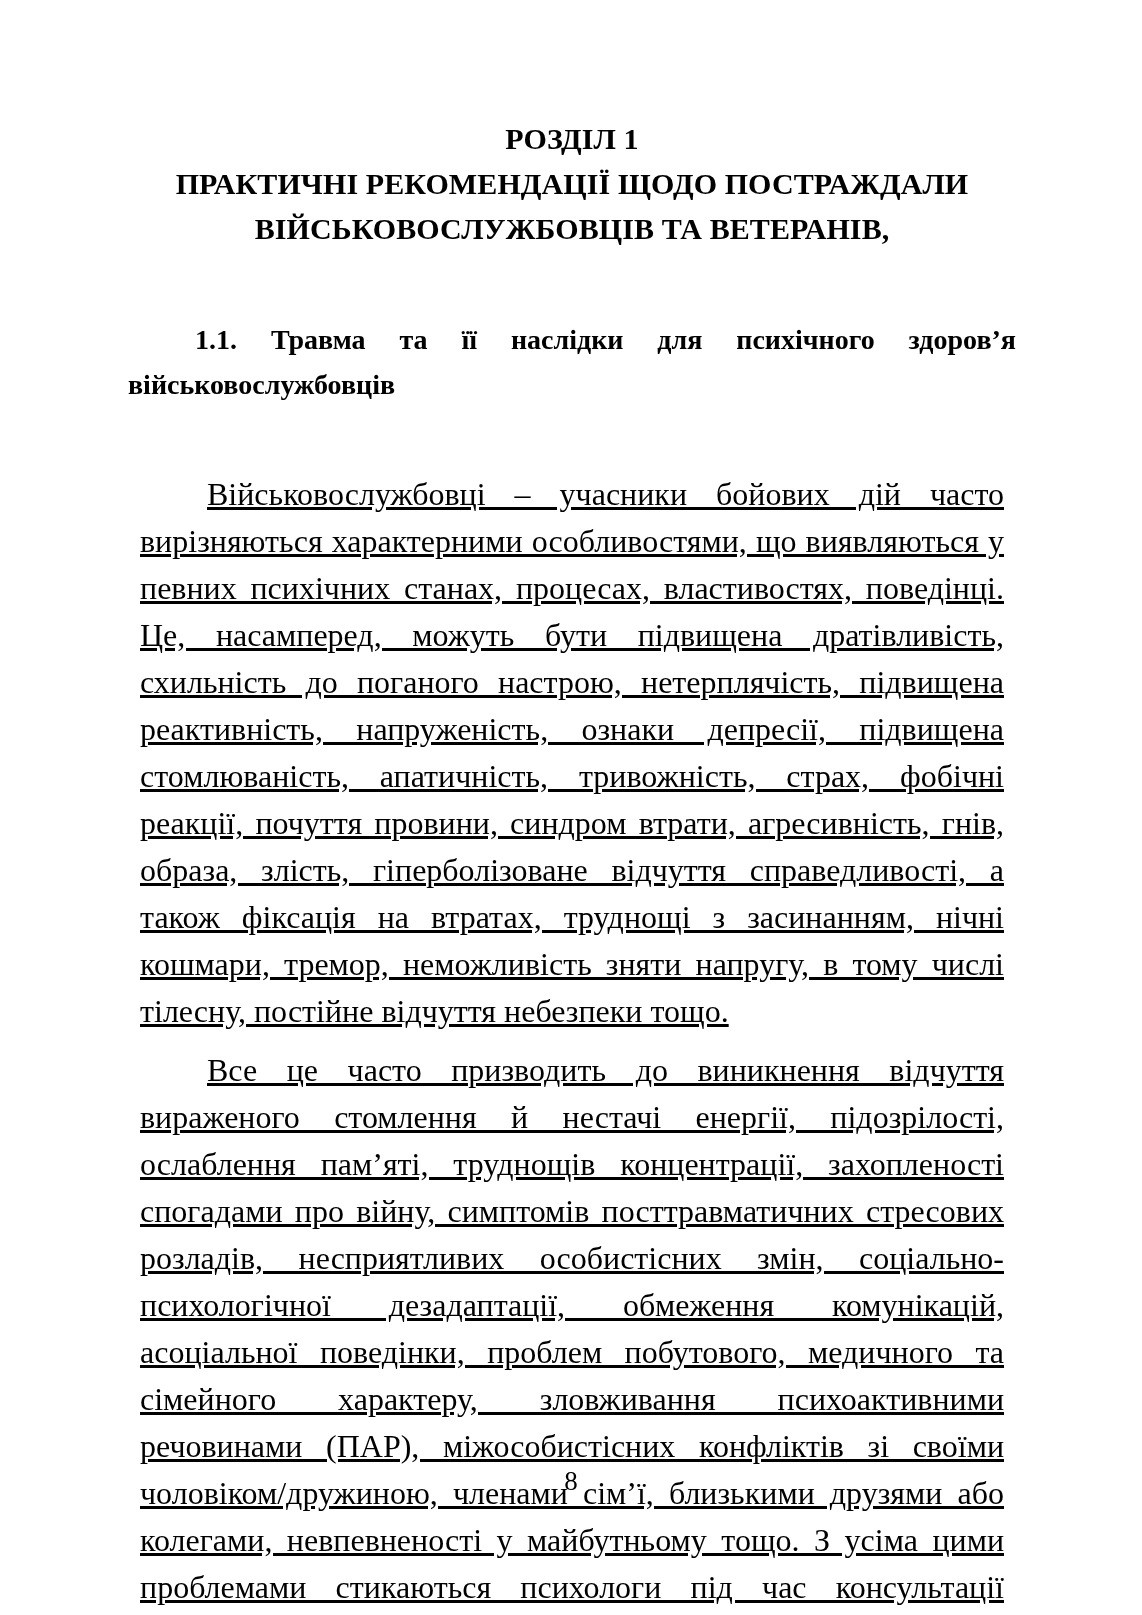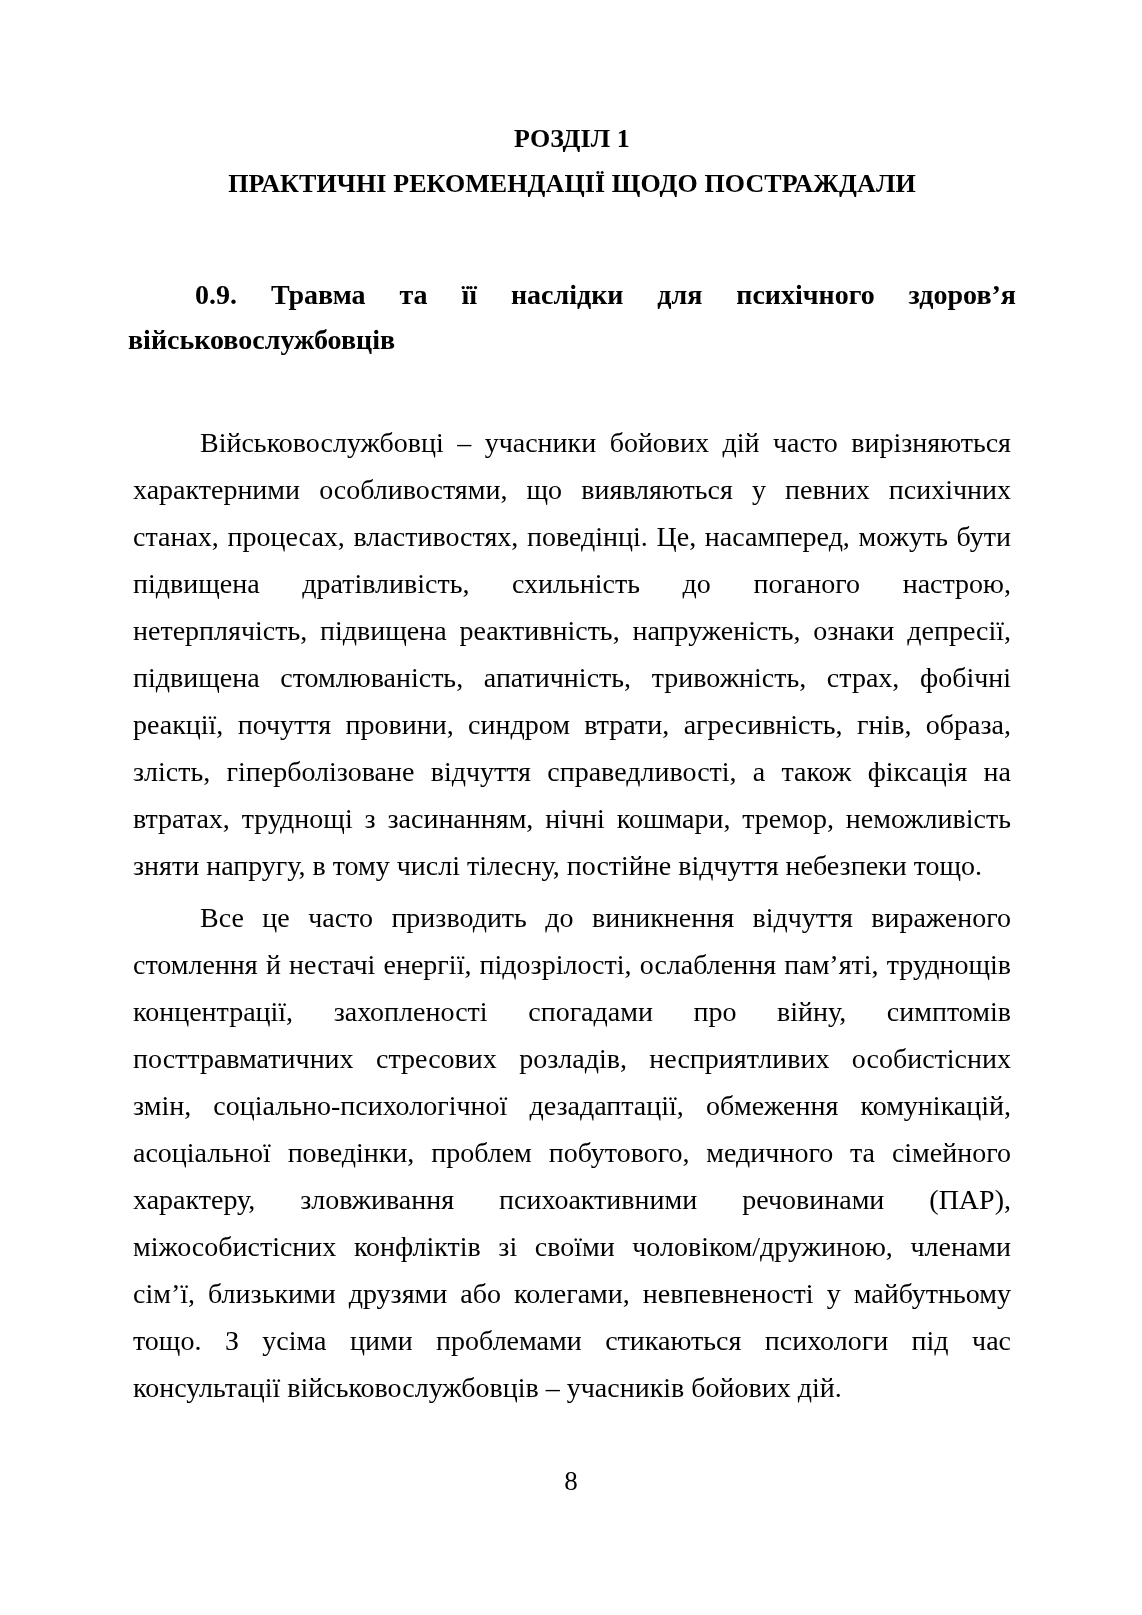--- a/index.html
+++ b/index.html
@@ -28,21 +28,21 @@
     position: absolute;
     left: 128px;
     top: 0;
     width: 888px;   
   }
 
   
   .chapter-heading {
     text-align: center;
     font-weight: 700;
-    font-size: 26px;
+    font-size: 30px;
     line-height: 45px;
     letter-spacing: 0.1px;
     margin: 0;
     padding-top: 116px;
   }
   .chapter-heading .chapter-line {
     display: block;
     white-space: pre;
   }
   .chapter-heading .chapter-number {
@@ -59,28 +59,29 @@
     line-height: 45px;
     text-align: justify;
     text-align-last: left;
     text-indent: 67px;
     -webkit-hyphens: none;
     hyphens: none;
   }
 
   
   .body-paragraph {
-    margin: 5px;
-    font-size: 28px;
+    margin: 12px;
+    font-size: 32px;
     line-height: 47px;
     text-align: justify;
     text-align-last: left;
     text-indent: 67px;
     -webkit-hyphens: none;
     hyphens: none;
+    text-decoration: underline;
   }
   .body-paragraph.first-body {
     padding-top: 52px;
   }
 
   
   .page-number {
     position: absolute;
     left: 0;
     top: 1464px;
@@ -93,23 +94,24 @@
 </head>
 <body>
 
 <div class="page">
 
   <div class="content">
 
     <div class="chapter-heading">
       <span class="chapter-number">РОЗДІЛ 1</span>
       <span class="chapter-line">ПРАКТИЧНІ РЕКОМЕНДАЦІЇ ЩОДО ПОСТРАЖДАЛИ</span>
+      <span class="chapter-line">ВІЙСЬКОВОСЛУЖБОВЦІВ ТА ВЕТЕРАНІВ,</span>
     </div>
 
-    <p class="section-heading">0.9.  Травма та її наслідки для психічного здоров’я військовослужбовців</p>
+    <p class="section-heading">1.1.  Травма та її наслідки для психічного здоров’я військовослужбовців</p>
 
     <p class="body-paragraph first-body">Військовослужбовці – учасники бойових дій часто вирізняються характерними особливостями, що виявляються у певних психічних станах, процесах, властивостях, поведінці. Це, насамперед, можуть бути підвищена дратівливість, схильність до поганого настрою, нетерплячість, підвищена реактивність, напруженість, ознаки депресії, підвищена стомлюваність, апатичність, тривожність, страх, фобічні реакції, почуття провини, синдром втрати, агресивність, гнів, образа, злість, гіперболізоване відчуття справедливості, а також фіксація на втратах, труднощі з засинанням, нічні кошмари, тремор, неможливість зняти напругу, в тому числі тілесну, постійне відчуття небезпеки тощо.</p>
 
     <p class="body-paragraph">Все це часто призводить до виникнення відчуття вираженого стомлення й нестачі енергії, підозрілості, ослаблення пам’яті, труднощів концентрації, захопленості спогадами про війну, симптомів посттравматичних стресових розладів, несприятливих особистісних змін, соціально-психологічної дезадаптації, обмеження комунікацій, асоціальної поведінки, проблем побутового, медичного та сімейного характеру, зловживання психоактивними речовинами (ПАР), міжособистісних конфліктів зі своїми чоловіком/дружиною, членами сім’ї, близькими друзями або колегами, невпевненості у майбутньому тощо. З усіма цими проблемами стикаються психологи під час консультації військовослужбовців – учасників бойових дій.</p>
 
   </div>
 
   <div class="page-number">8</div>
 
 </div>

